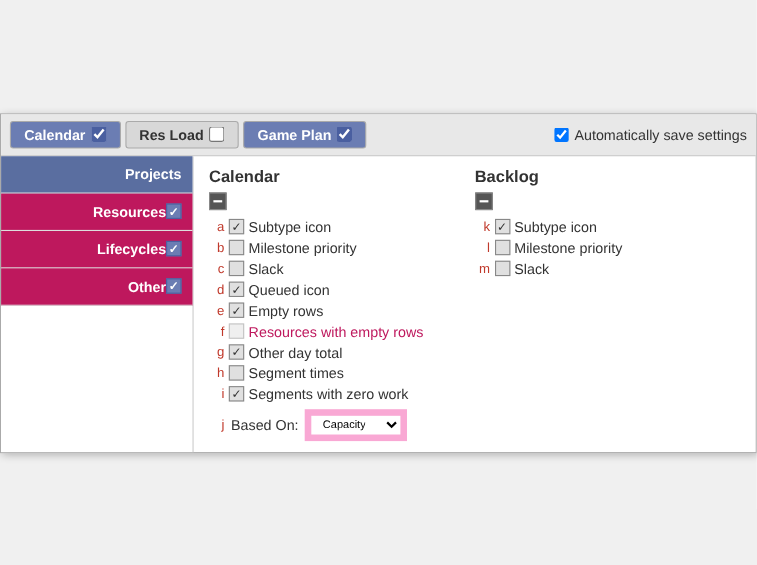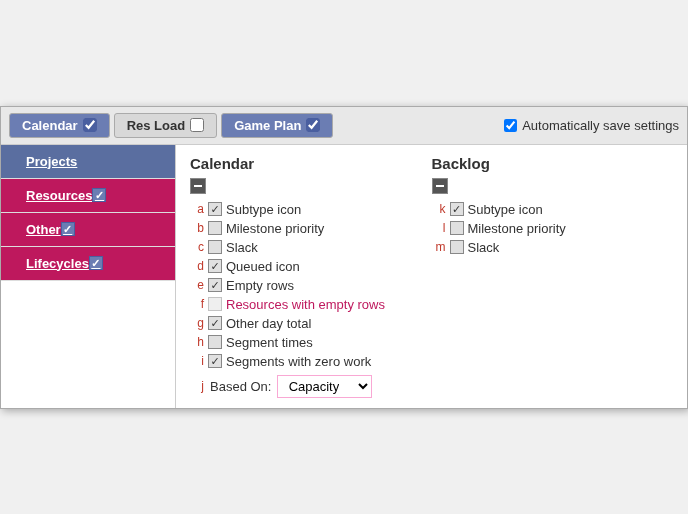--- a/index.html
+++ b/index.html
@@ -85,28 +85,27 @@
     .content {
       display: flex;
     }
     .sidebar {
       width: 175px;
       background: #fff;
       border-right: 1px solid #ccc;
       flex-shrink: 0;
     }
     .sidebar-item {
-      padding: 9px 25px;
+      padding: 9px 10px;
       border-bottom: 1px solid #ddd;
       cursor: pointer;
       display: flex;
       align-items: center;
-      justify-content: flex-start;
-      font-size: 13px;
-      text-decoration: underline;
+      justify-content: flex-end;
+      font-size: 13px;
     }
     .sidebar-item.has-check {
       background: #be185d;
       color: #fff;
       font-weight: bold;
     }
     .sidebar-item.plain {
       background: #5a6ea0;
       color: #fff;
       font-weight: bold;
@@ -158,22 +157,22 @@
       display: flex;
       align-items: center;
       gap: 6px;
       margin-top: 6px;
     }
     .based-on-label {
       font-size: 13px;
       color: #333;
     }
     .based-on-select {
-      font-size: 13px;
-      border: 1px solid #f9a8d4;
+      font-size: 10px;
+      border: 6px solid #f9a8d4;
       padding: 2px 16px 2px 6px;
       background: #fff;
       cursor: pointer;
       appearance: auto;
       text-align: center;
     }
     .checkbox-sq {
       width: 14px;
       height: 14px;
       border: 1px solid #888;
@@ -242,25 +241,25 @@
 
     <div class="sidebar">
       <div class="sidebar-item plain">
         <span>Projects</span>
       </div>
       <div class="sidebar-item has-check">
         <span>Resources</span>
         <div class="checkbox-sq checked-dark"></div>
       </div>
       <div class="sidebar-item has-check">
+        <span>Lifecycles</span>
+        <div class="checkbox-sq checked-dark"></div>
+      </div>
+      <div class="sidebar-item has-check">
         <span>Other</span>
-        <div class="checkbox-sq checked-dark"></div>
-      </div>
-      <div class="sidebar-item has-check">
-        <span>Lifecycles</span>
         <div class="checkbox-sq checked-dark"></div>
       </div>
     </div>
 
     <div class="main-content">
       <div class="columns">
 
         <div class="col">
           <div class="col-header">Calendar</div>
           <div class="master-checkbox">

